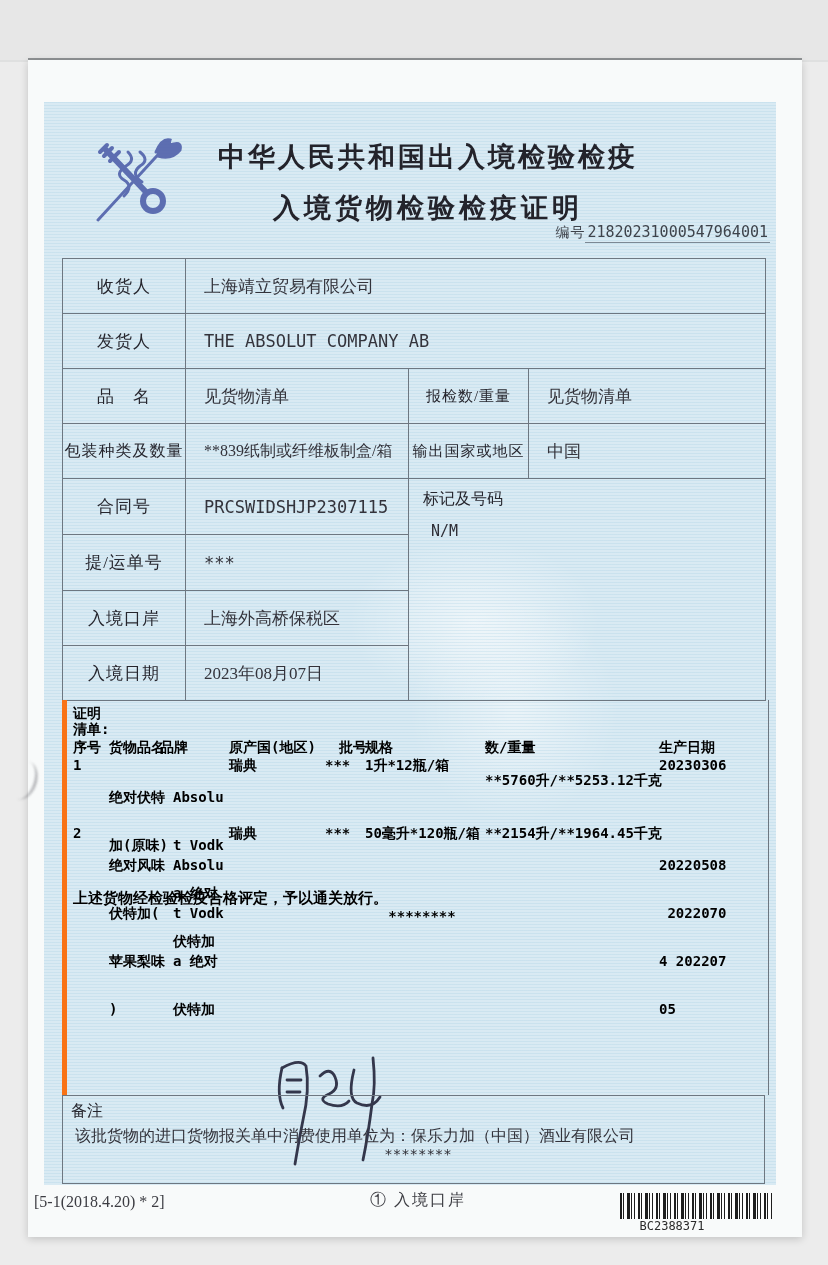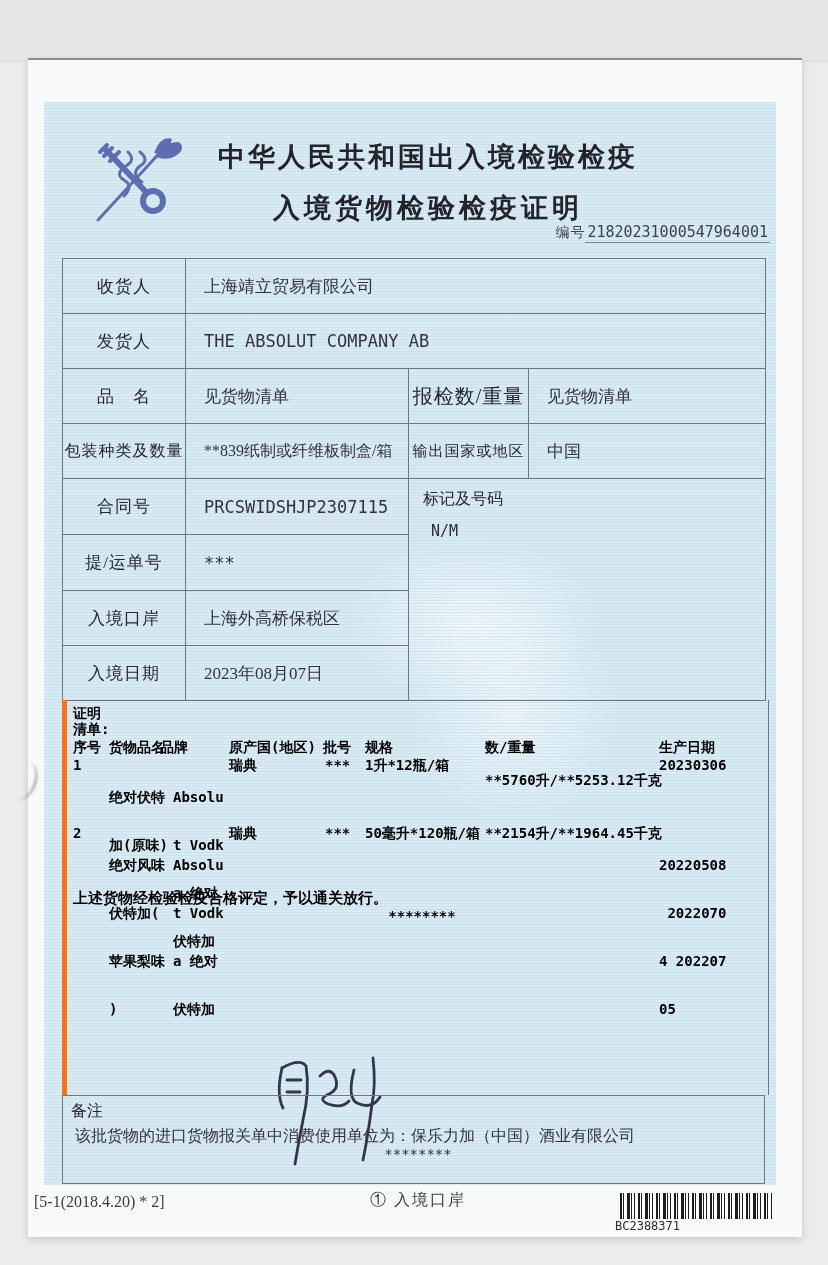--- a/index.html
+++ b/index.html
@@ -39,21 +39,21 @@
   
   #remarks{left:34px;top:1035px;width:701px;height:87px;border:1px solid #6d7781;border-top:1px solid #6d7781;}
   #remarks .rl{position:absolute;left:8px;top:5px;font-size:16px;color:#26262e;}
   #remarks .rt{position:absolute;left:12px;top:30px;font-size:16px;color:#33333b;}
   #remarks .rm{position:absolute;left:280px;top:50px;width:150px;text-align:center;
                font-family:"DejaVu Sans Mono","Liberation Mono",monospace;font-size:14px;}
   
   .footitem{color:#3c3c42;}
   #barcode{left:592px;top:1133px;width:152px;height:26px;
     background:repeating-linear-gradient(90deg,#1d1d1d 0 2px,#fdfdfd 2px 3px,#1d1d1d 3px 4px,#fdfdfd 4px 7px,#1d1d1d 7px 10px,#fdfdfd 10px 11px,#1d1d1d 11px 12px,#fdfdfd 12px 14px,#1d1d1d 14px 15px,#fdfdfd 15px 18px);}
-  #barcodetext{left:587px;top:1159px;width:152px;text-align:left;font-family:"DejaVu Sans Mono","Liberation Mono",monospace;font-size:12px;color:#2a2a2a;}
+  #barcodetext{left:568px;top:1159px;width:152px;text-align:center;font-family:"DejaVu Sans Mono","Liberation Mono",monospace;font-size:12px;color:#2a2a2a;}
   #artifact1{left:-20px;top:700px;width:26px;height:40px;border-right:3px solid rgba(60,60,70,.35);border-radius:50%;transform:rotate(18deg);filter:blur(1px);}
 </style>
 </head>
 <body>
 
 <div id="paper">
   <div id="bluearea" class="abs"></div>
   <div id="artifact1" class="abs"></div>
 
   <div class="abs" style="left:58px;top:70px;width:100px;height:100px;">
@@ -92,21 +92,21 @@
       <td class="lbl">收货人</td>
       <td class="val" colspan="3">上海靖立贸易有限公司</td>
     </tr>
     <tr style="height:55px">
       <td class="lbl">发货人</td>
       <td class="val mono" colspan="3">THE ABSOLUT COMPANY AB</td>
     </tr>
     <tr style="height:55px">
       <td class="lbl">品　名</td>
       <td class="val">见货物清单</td>
-      <td class="lbl" style="font-size:20px">报检数/重量</td>
+      <td class="lbl" style="font-size:15px">报检数/重量</td>
       <td class="val">见货物清单</td>
     </tr>
     <tr style="height:55px">
       <td class="lbl" style="font-size:16px">包装种类及数量</td>
       <td class="val" style="font-size:16px">**839纸制或纤维板制盒/箱</td>
       <td class="lbl" style="font-size:15px">输出国家或地区</td>
       <td class="val">中国</td>
     </tr>
     <tr style="height:56px">
       <td class="lbl">合同号</td>
@@ -132,21 +132,21 @@
     </table>
 
   <div id="certbox" class="abs">
     <div class="abs" style="left:6px;top:5px;">证明</div>
     <div class="abs" style="left:6px;top:21px;">清单:</div>
 
     <div class="abs ln" style="left:6px;top:39px;">序号</div>
     <div class="abs ln" style="left:42px;top:39px;">货物品名</div>
     <div class="abs ln" style="left:93px;top:39px;">品牌</div>
     <div class="abs ln" style="left:162px;top:39px;">原产国(地区)</div>
-    <div class="abs ln" style="left:256px;top:39px;">批号</div>
+    <div class="abs ln" style="left:272px;top:39px;">批号</div>
     <div class="abs ln" style="left:298px;top:39px;">规格</div>
     <div class="abs ln" style="left:418px;top:39px;">数/重量</div>
     <div class="abs ln" style="left:592px;top:39px;">生产日期</div>
 
     <div class="abs" style="left:0;top:57px;width:701px;">
       <div class="abs ln" style="left:6px;top:0;">1</div>
       <div class="abs" style="left:42px;top:0;">
         <div class="ln">绝对伏特</div>
         <div class="ln">加(原味)</div>
       </div>

